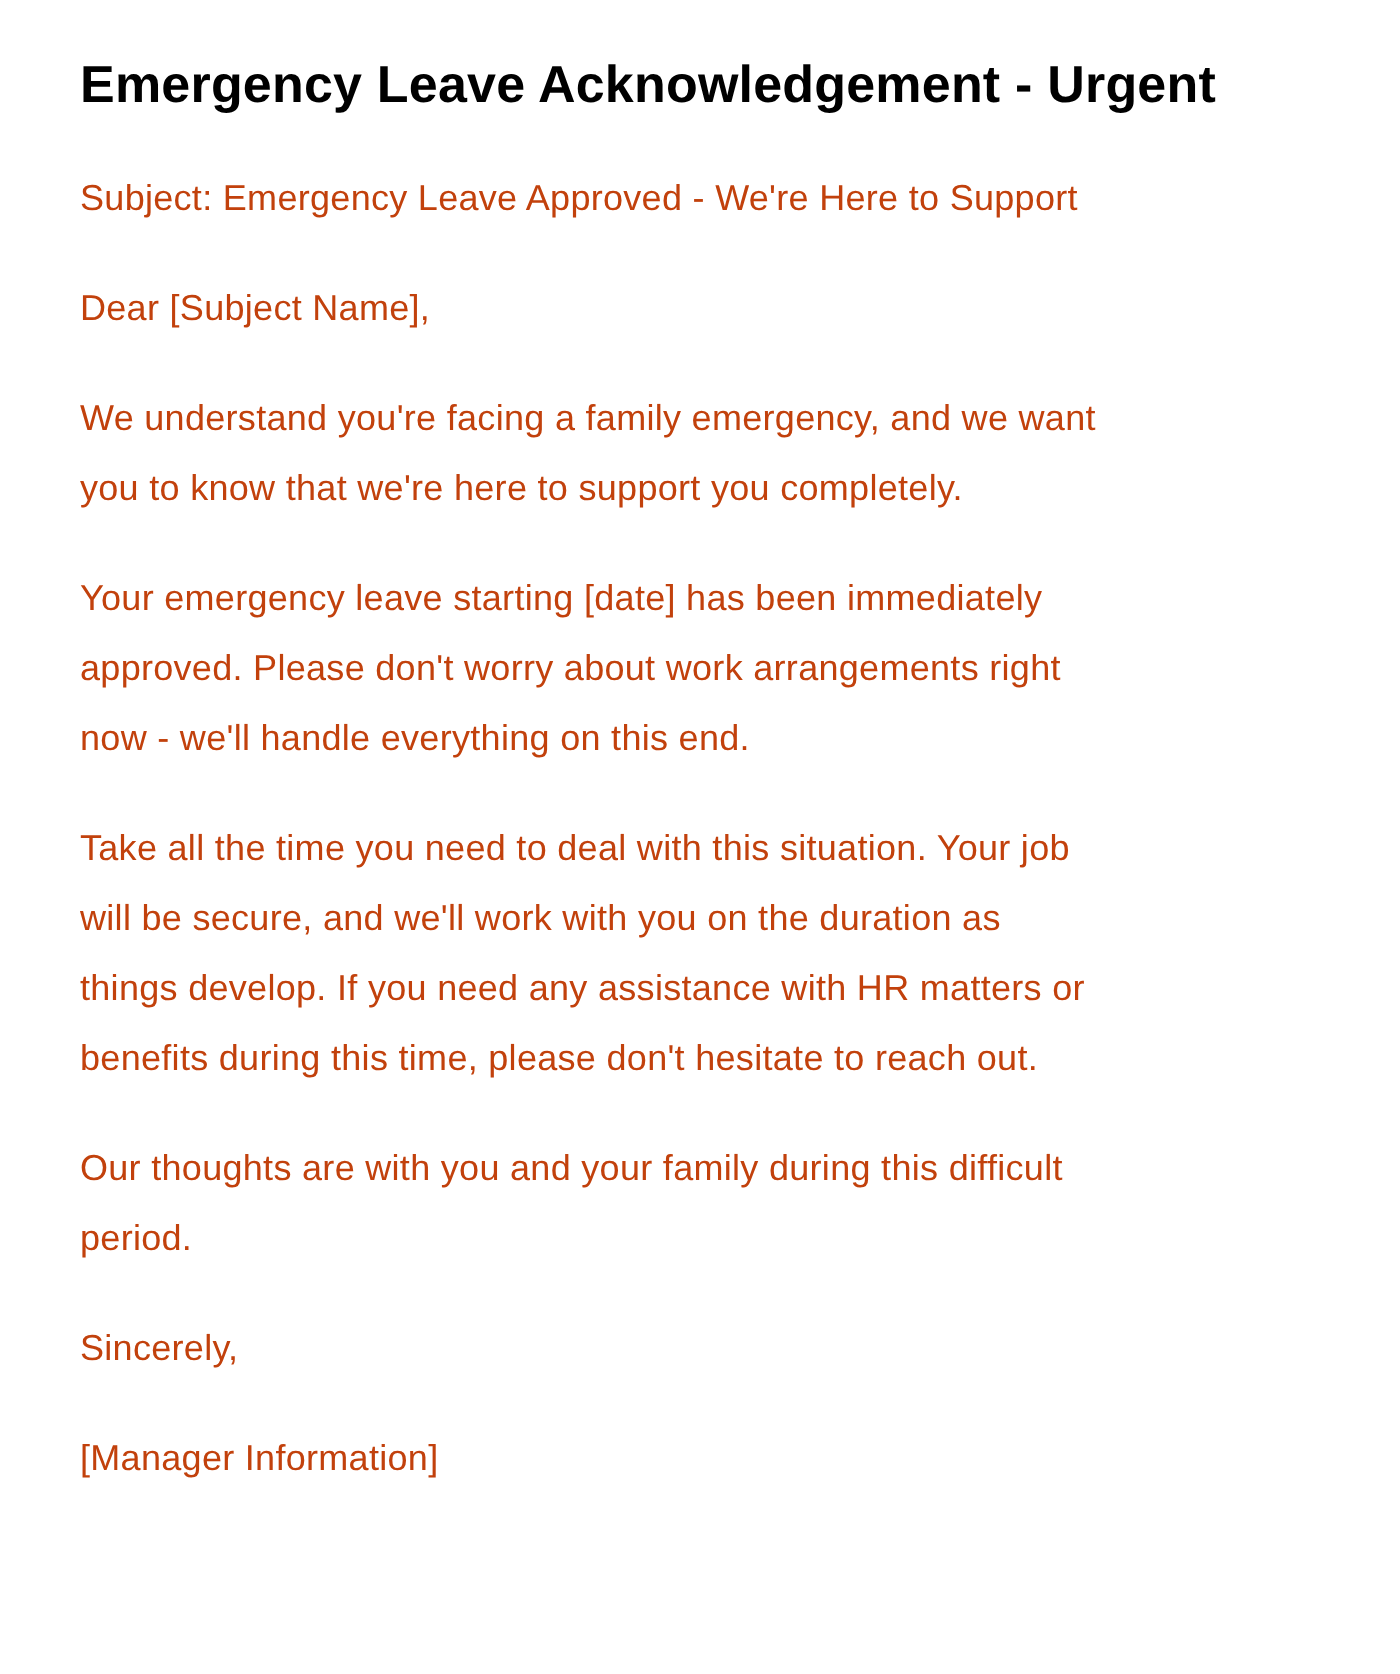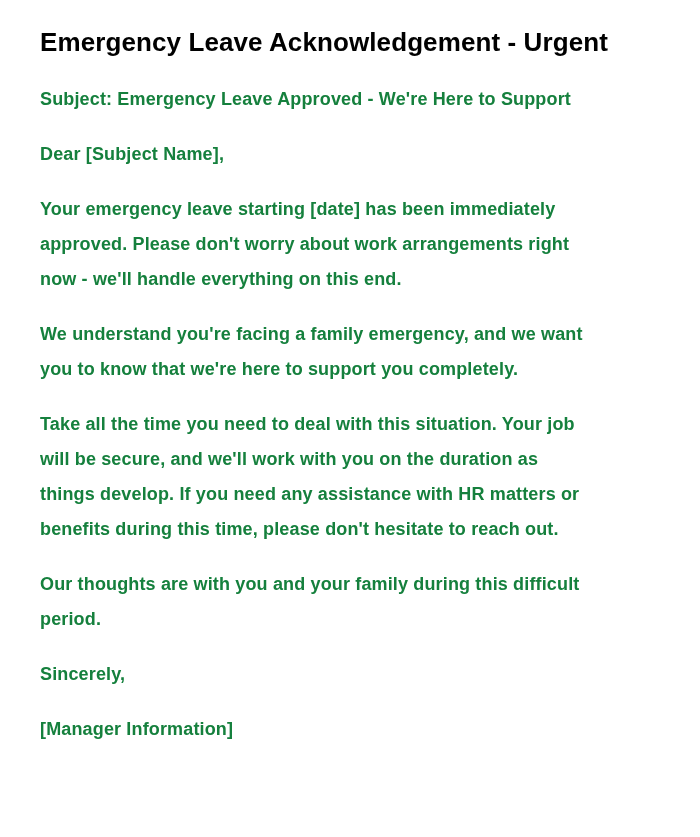--- a/index.html
+++ b/index.html
@@ -20,45 +20,45 @@
     font-size: 26px;
     line-height: 32px;
     font-weight: 700;
     color: #000000;
     letter-spacing: 0.1px;
     margin: 0 0 24px 0;
   }
   .doc-paragraph {
     font-size: 18px;
     line-height: 35px;
-    font-weight: 700;
-    color: #15803d;
+    font-weight: 400;
+    color: #c2410c;
     letter-spacing: 0.15px;
     margin: 0 0 20px 0;
     white-space: pre-line; 
     max-width: 620px;
   }
 </style>
 </head>
 <body>
 
 <div class="document">
 
   <h1 class="doc-title">Emergency Leave Acknowledgement - Urgent</h1>
 
   <p class="doc-paragraph">Subject: Emergency Leave Approved - We're Here to Support</p>
 
   <p class="doc-paragraph">Dear [Subject Name],</p>
 
+  <p class="doc-paragraph">We understand you're facing a family emergency, and we want
+you to know that we're here to support you completely.</p>
+
   <p class="doc-paragraph">Your emergency leave starting [date] has been immediately
 approved. Please don't worry about work arrangements right
 now - we'll handle everything on this end.</p>
-
-  <p class="doc-paragraph">We understand you're facing a family emergency, and we want
-you to know that we're here to support you completely.</p>
 
   <p class="doc-paragraph">Take all the time you need to deal with this situation. Your job
 will be secure, and we'll work with you on the duration as
 things develop. If you need any assistance with HR matters or
 benefits during this time, please don't hesitate to reach out.</p>
 
   <p class="doc-paragraph">Our thoughts are with you and your family during this difficult
 period.</p>
 
   <p class="doc-paragraph">Sincerely,</p>

